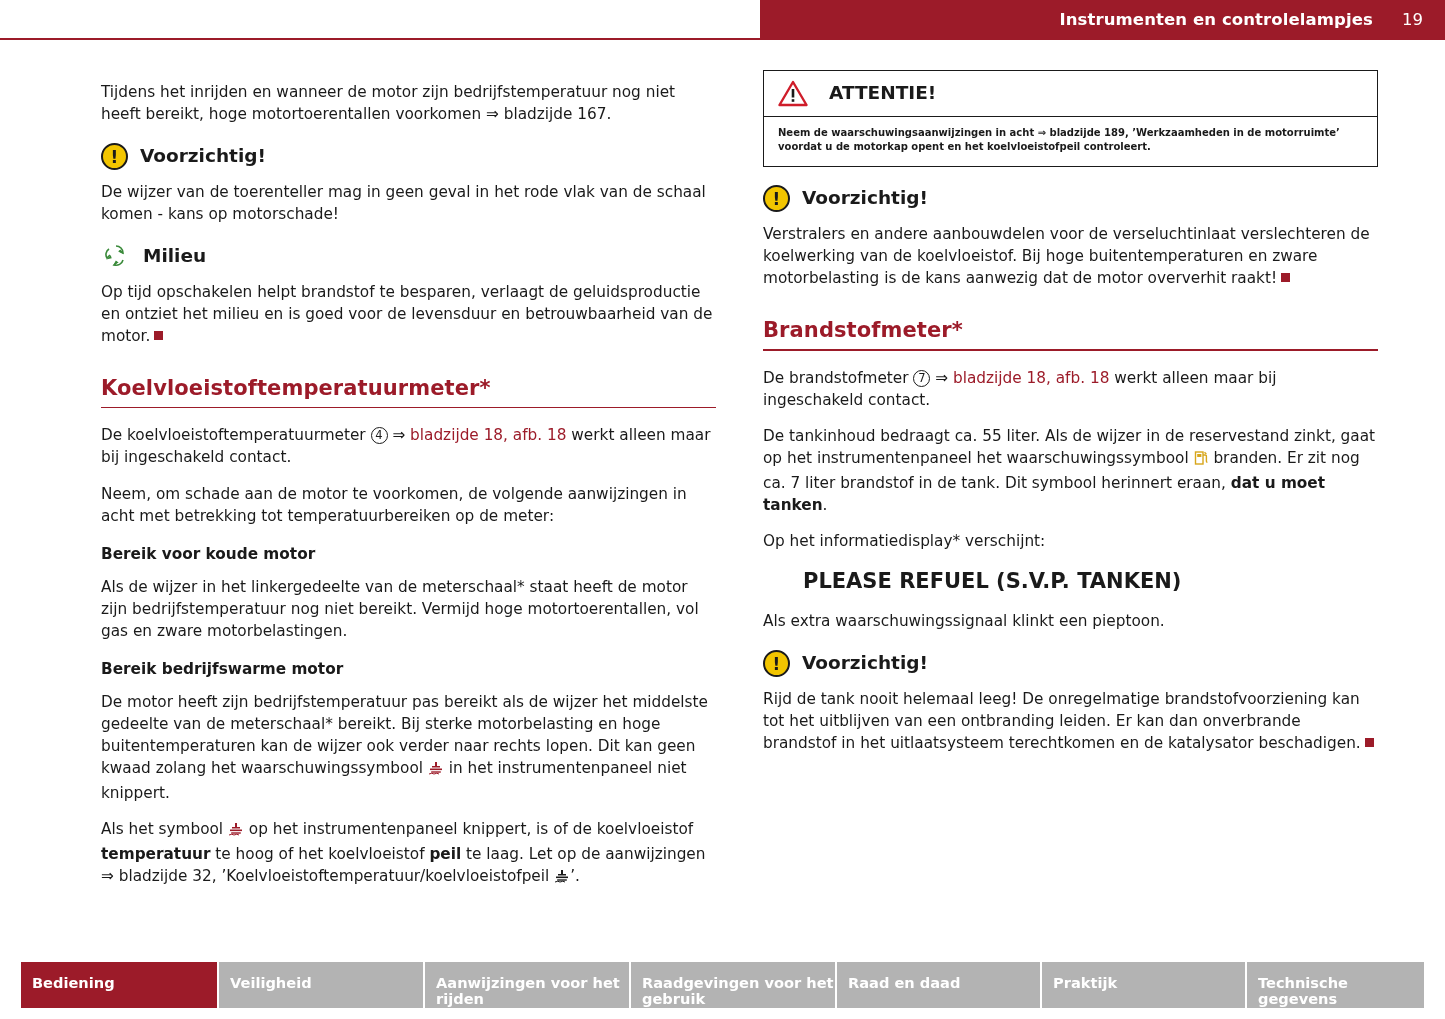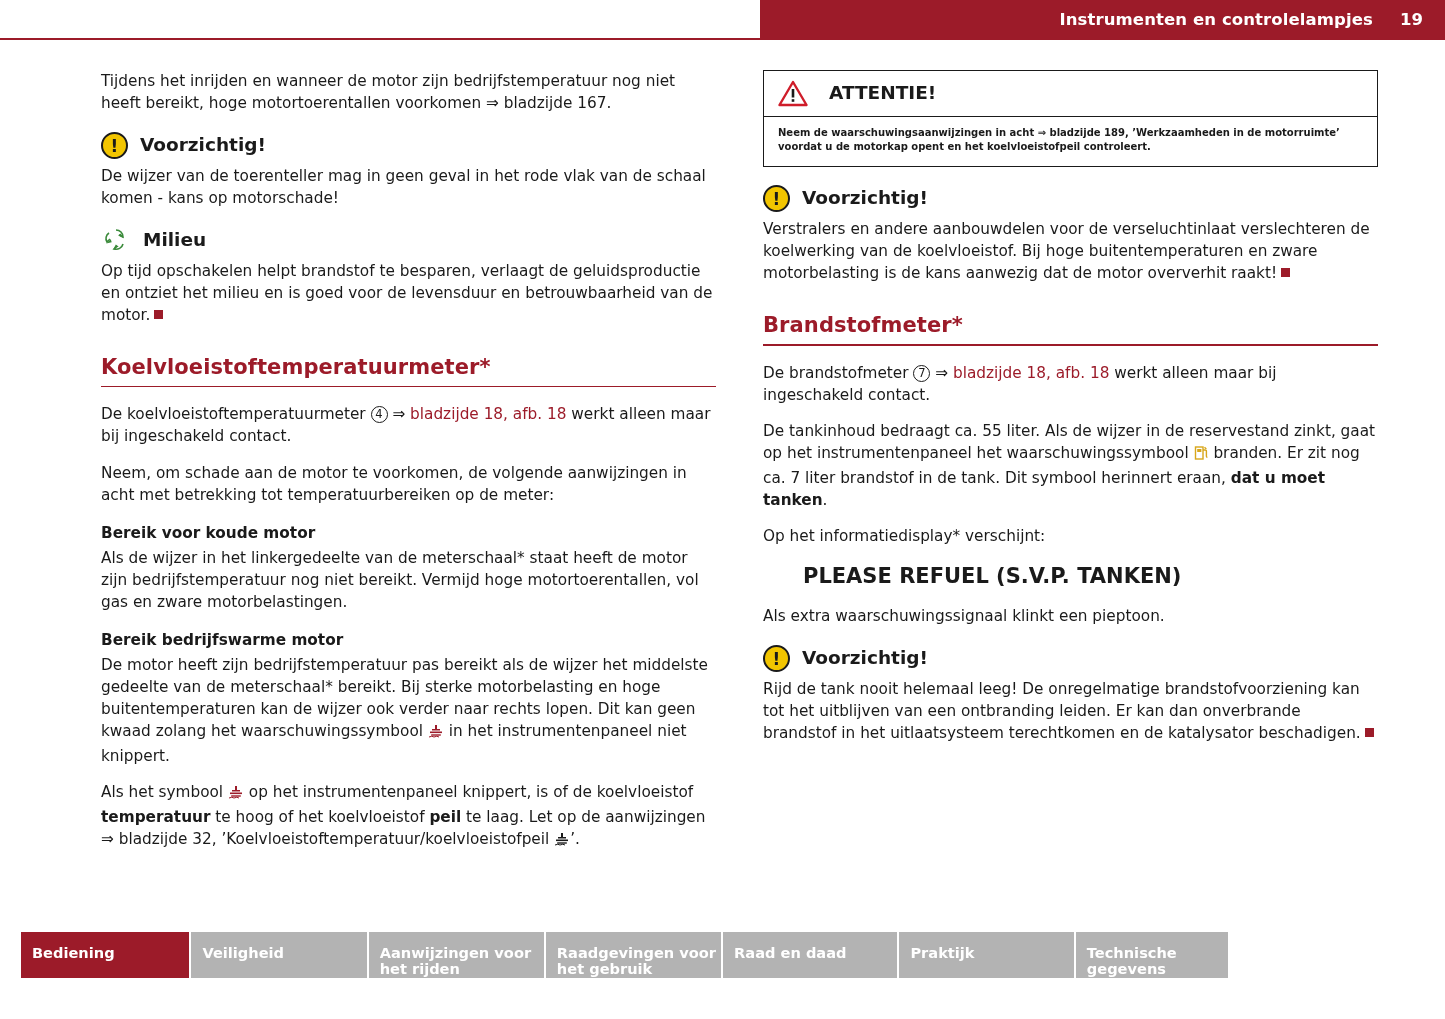--- a/index.html
+++ b/index.html
@@ -41,21 +41,21 @@
     font-weight: bold;
     letter-spacing: 0.1px;
     white-space: nowrap;
   }
   .header-pagenum {
     position: absolute;
     top: 10px;
     right: 22px;
     color: #ffffff;
     font-size: 16.5px;
-    font-weight: bold;
+    font-weight: normal;
   }
   .header-rule {
     position: absolute;
     top: 38px;
     left: 0;
     width: 1445px;
     height: 2px;
     background: #9c1b29;
   }
 
@@ -65,21 +65,21 @@
     top: 70px;
     width: 615px;
     font-size: 15.3px;
     line-height: 1.44;
     color: #1a1a1a;
   }
   .col-left { left: 101px; }
   .col-right { left: 763px; }
 
   p.body {
-    margin: 0 0 14px 0;
+    margin: 11px 0 14px 0;
   }
 
   .sec-title {
     color: #9c1b29;
     font-size: 21px;
     font-weight: bold;
     margin: 26px 0 4px 0;
     letter-spacing: 0.1px;
   }
   .sec-rule {
@@ -198,22 +198,22 @@
     font-weight: bold;
     font-size: 21px;
   }
 
   .inline-svg { vertical-align: -3px; }
 
   
   .footer {
     position: absolute;
     left: 21px;
-    top: 932px;
-    width: 1207px;
+    top: 962px;
+    width: 1403px;
     height: 46px;
     display: flex;
   }
   .tab {
     background: #b3b3b3;
     color: #ffffff;
     font-size: 14.6px;
     font-weight: bold;
     line-height: 1.12;
     padding: 13px 0 0 11px;

